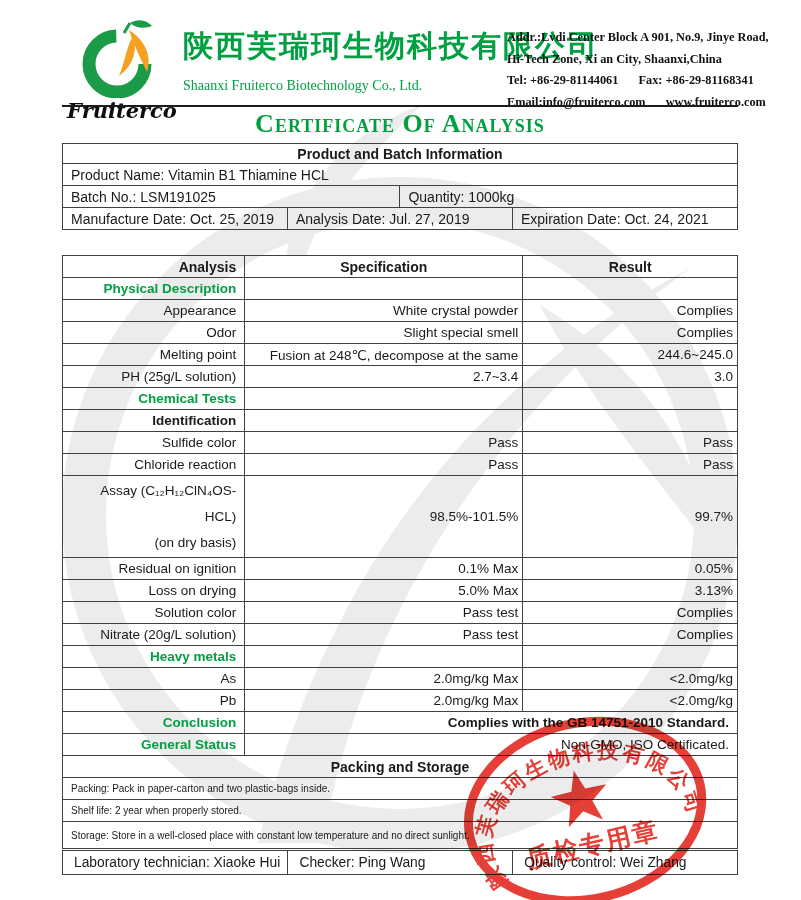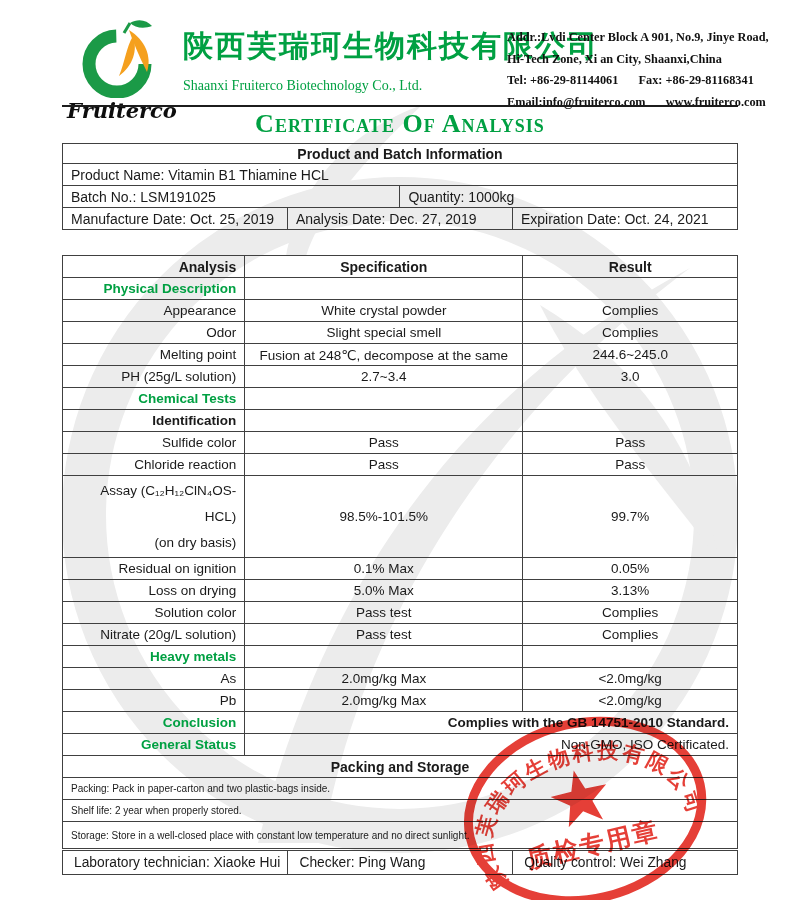--- a/index.html
+++ b/index.html
@@ -39,21 +39,21 @@
      overflow:hidden;white-space:nowrap;}
   .b{font-weight:700;}
   .center{text-align:center;}
 
   .batch{position:absolute;left:62px;top:143px;width:676px;}
   .batch td{font-size:14px;}
   .batch .titlerow td{height:20px;font-size:14px;}
 
   .main{position:absolute;left:62px;top:255px;width:676px;}
   .main td.label{text-align:right;}
-  .main td.spec,.main td.result{text-align:center;padding:1px 4px;}
+  .main td.spec,.main td.result{text-align:right;padding:1px 4px;}
   .main tr.headrow td{font-weight:700;font-size:14px;}
   .main tr.section td.label{color:var(--green);font-weight:700;}
   .main tr.subhead td.label{font-weight:700;}
   .main td.sec-label{color:var(--green);font-weight:700;}
   .main tr.tall td{height:50px;}
   .main tr.tall td.label{white-space:pre-line;line-height:26px;padding-top:2px;}
   .main tr.fullhead td{text-align:center;font-weight:700;font-size:14px;}
   .main tr.fullrow td{text-align:left;font-size:10px;}
   .main tr.storage td{height:27px;}
 
@@ -123,21 +123,21 @@
     </tr>
     <tr>
       <td colspan="6">Product Name: Vitamin B1 Thiamine HCL</td>
     </tr>
     <tr>
       <td colspan="3">Batch No.: LSM191025</td>
       <td colspan="3">Quantity: 1000kg</td>
     </tr>
     <tr>
       <td colspan="2">Manufacture Date: Oct. 25, 2019</td>
-      <td colspan="2">Analysis Date: Dec. 27, 2019</td>
+      <td colspan="2">Analysis Date: Jul. 27, 2019</td>
       <td colspan="2">Expiration Date: Oct. 24, 2021</td>
     </tr>
   </tbody>
     </table>
 
   <table class="main">
     <colgroup>
         <col style="width:27%">
         <col style="width:41.2%">
         <col style="width:31.8%">

